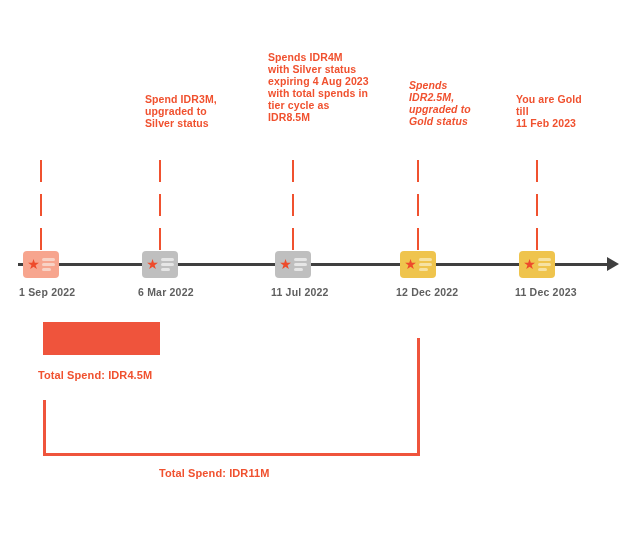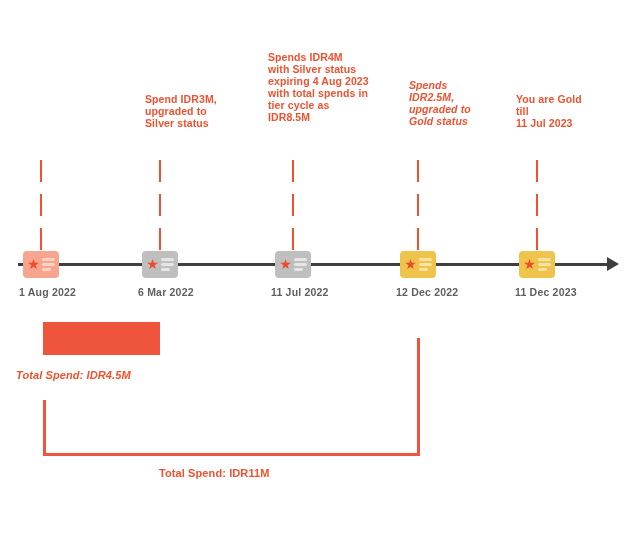--- a/index.html
+++ b/index.html
@@ -143,21 +143,21 @@
 expiring 4 Aug 2023
 with total spends in
 tier cycle as
 IDR8.5M</div>
   <div class="note" style="left: 409px; top: 79px; font-style: italic;">Spends
 IDR2.5M,
 upgraded to
 Gold status</div>
   <div class="note" style="left: 516px; top: 93px;">You are Gold
 till
-11 Jul 2023</div>
+11 Feb 2023</div>
 
   <div class="connector" style="left: 40px; top: 160px; height: 92px;"></div>
   <div class="connector" style="left: 159px; top: 160px; height: 92px;"></div>
   <div class="connector" style="left: 292px; top: 160px; height: 92px;"></div>
   <div class="connector" style="left: 417px; top: 160px; height: 92px;"></div>
   <div class="connector" style="left: 536px; top: 160px; height: 92px;"></div>
 
   <div class="axis-line"></div>
   <div class="axis-arrow"></div>
 
@@ -195,27 +195,27 @@
   </div>
   <div class="badge" style="left: 519px; background: rgb(239, 196, 77);">
     <span class="star">★</span>
     <span class="lines">
         <i style="background: rgb(246, 226, 163);"></i>
         <i style="background: rgb(246, 226, 163);"></i>
         <i style="background: rgb(246, 226, 163);"></i>
       </span>
   </div>
 
-  <div class="date-label" style="left: 19px;">1 Aug 2022</div>
+  <div class="date-label" style="left: 19px;">1 Sep 2022</div>
   <div class="date-label" style="left: 138px;">6 Mar 2022</div>
   <div class="date-label" style="left: 271px;">11 Jul 2022</div>
   <div class="date-label" style="left: 396px;">12 Dec 2022</div>
   <div class="date-label" style="left: 515px;">11 Dec 2023</div>
 
   <div class="spend-bar" style="left: 43px; top: 322px; width: 117px; height: 33px;"></div>
-  <div class="spend-caption" style="left: 16px; top: 369px; font-style: italic;">Total Spend: IDR4.5M</div>
+  <div class="spend-caption" style="left: 38px; top: 369px;">Total Spend: IDR4.5M</div>
 
   <div class="bracket-arm" style="left: 43px; top: 400px; height: 56px;"></div>
   <div class="bracket-arm" style="left: 417px; top: 338px; height: 118px;"></div>
   <div class="bracket-base" style="left: 43px; top: 453px; width: 377px;"></div>
   <div class="spend-caption" style="left: 159px; top: 467px;">Total Spend: IDR11M</div>
 
 </div>
 
 </body></html>

